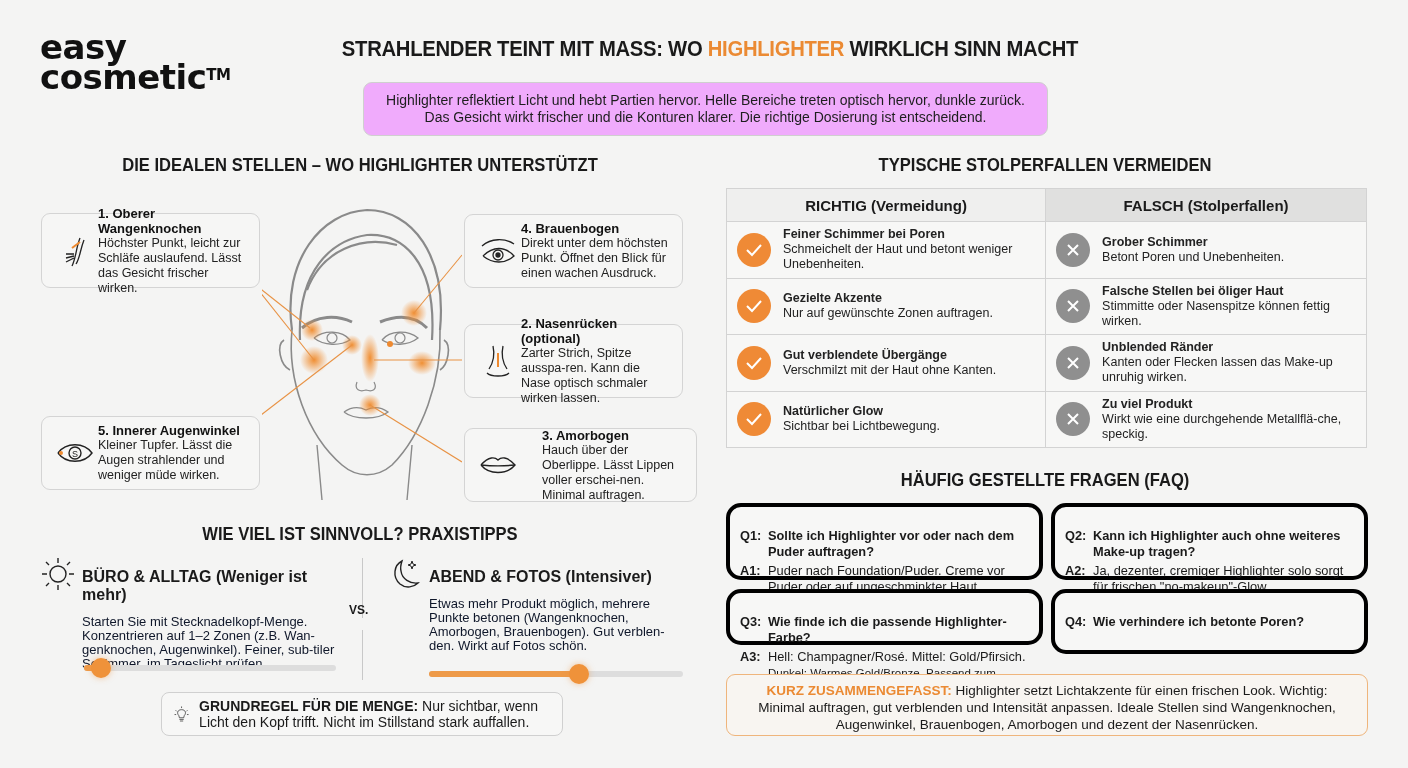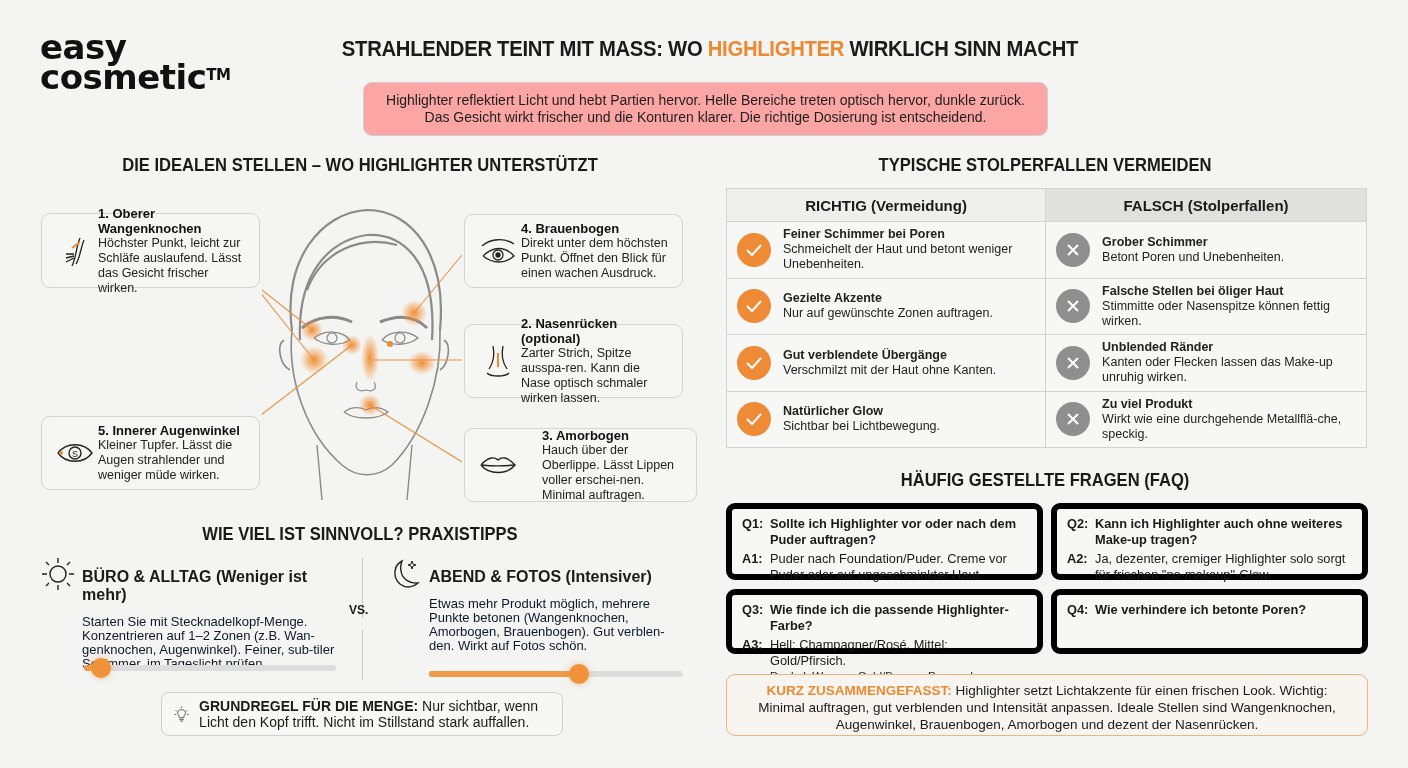--- a/index.html
+++ b/index.html
@@ -3,21 +3,21 @@
 <meta charset="utf-8">
 <style>
   * { box-sizing: border-box; margin: 0; padding: 0; }
   html, body { width: 1408px; height: 768px; overflow: hidden; }
   body { background: #f4f4f3; font-family: "Liberation Sans", sans-serif; color: #1a1a1a; position: relative; }
   .abs { position: absolute; }
   .logo { left: 40px; top: 32px; font-family: "DejaVu Sans", sans-serif; font-weight: bold; font-size: 34px; line-height: 30px; letter-spacing: -0.5px; color: #111; }
   .logo sup { font-size: 15px; vertical-align: top; position: relative; top: -2px; }
   .main-title { left: 300px; top: 36px; width: 820px; text-align: center; font-weight: bold; font-size: 22px; letter-spacing: -0.3px; transform: scaleX(0.92); }
   .main-title .accent { color: #eb8a33; }
-  .intro { left: 363px; top: 82px; width: 685px; height: 54px; border: 1px solid #cfcfcf; border-radius: 9px; background: #fca5a5; text-align: center; font-size: 14px; line-height: 17px; padding-top: 9px; color: #1e1e1e; }
+  .intro { left: 363px; top: 82px; width: 685px; height: 54px; border: 1px solid #cfcfcf; border-radius: 9px; background: #f0abfc; text-align: center; font-size: 14px; line-height: 17px; padding-top: 9px; color: #1e1e1e; }
   .section-title { font-weight: bold; font-size: 18px; text-align: center; transform: scaleX(0.92); }
   .card { border: 1px solid #d4d4d4; border-radius: 9px; background: #f6f6f5; display: flex; align-items: center; padding: 6px 10px; }
   .card .ic { width: 46px; flex: 0 0 46px; display: flex; align-items: center; justify-content: center; }
   .card .txt { font-size: 12.5px; line-height: 15px; color: #222; }
   .card .txt b { display: block; font-size: 13px; color: #111; }
   .face { left: 262px; top: 200px; width: 200px; height: 300px; }
   .tip-head { font-weight: bold; font-size: 16px; margin-top: 8px; }
   .tip-text { font-size: 13px; line-height: 14px; color: #0f172a; margin-top: 11px; }
   .slider { height: 6px; background: #dddddd; border-radius: 3px; position: relative; }
   .slider .fill { position: absolute; left: 0; top: 0; height: 6px; background: #ee9a48; border-radius: 3px; }
@@ -26,21 +26,21 @@
   table.pit { border-collapse: collapse; width: 641px; font-size: 12.5px; }
   table.pit th { height: 33px; font-size: 15px; font-weight: bold; border: 1px solid #d3d3d3; }
   table.pit th.good { background: #efefee; }
   table.pit th.bad { background: #e0e0df; }
   table.pit td { border: 1px solid #d3d3d3; background: #f7f7f6; height: 56.5px; padding: 0 10px; vertical-align: middle; }
   .row-cell { display: flex; align-items: center; gap: 12px; }
   .row-cell b { display: block; font-size: 12.5px; }
   .row-cell .t { line-height: 15px; color: #222; }
   .chk { width: 34px; height: 34px; border-radius: 50%; background: #ef8a36; flex: 0 0 34px; display: flex; align-items: center; justify-content: center; }
   .xx { width: 34px; height: 34px; border-radius: 50%; background: #8f8f8f; flex: 0 0 34px; display: flex; align-items: center; justify-content: center; }
-  .faq { border: 6px solid #000000; border-radius: 9px; background: #f7f7f6; padding: 7px 10px; font-size: 12.8px; line-height: 15.5px; }
+  .faq { border: 4px solid #000000; border-radius: 15px; background: #f7f7f6; padding: 21px 10px; font-size: 12.8px; line-height: 15.5px; }
   .faq .q, .faq .a { display: flex; gap: 6px; }
   .faq .q { font-weight: bold; margin-bottom: 4px; }
   .faq .lbl { font-weight: bold; flex: 0 0 22px; }
   .summary { left: 726px; top: 674px; width: 642px; height: 62px; border: 1px solid #efb57c; border-radius: 9px; background: #f8f5f1; text-align: center; font-size: 13.5px; line-height: 17px; padding-top: 7px; }
   .summary .accent { color: #eb8a33; font-weight: bold; }
   .rule { left: 161px; top: 692px; width: 402px; height: 44px; border: 1px solid #d0d0d0; border-radius: 8px; background: #f7f7f6; display: flex; align-items: center; padding-left: 12px; gap: 10px; font-size: 14px; line-height: 16px; }
 </style>
 </head>
 <body>
 
@@ -317,21 +317,21 @@
 <div class="abs faq" style="left:1051px; top:503px; width:317px; height:77px;">
   <div class="q">
       <span class="lbl">Q2:</span>
       <span>Kann ich Highlighter auch ohne weiteres Make-up tragen?</span>
     </div>
   <div class="a">
       <span class="lbl">A2:</span>
       <span>Ja, dezenter, cremiger Highlighter solo sorgt für frischen "no-makeup"-Glow.</span>
     </div>
 </div>
-<div class="abs faq" style="left:726px; top:589px; width:317px; height:65px;">
+<div class="abs faq" style="left:726px; top:589px; width:317px; height:56px;">
   <div class="q">
       <span class="lbl">Q3:</span>
       <span>Wie finde ich die passende Highlighter-Farbe?</span>
     </div>
   <div class="a">
       <span class="lbl">A3:</span>
       <span><span>Hell: Champagner/Rosé. Mittel: Gold/Pfirsich.</span><br><span style="font-size:11.5px">Dunkel: Warmes Gold/Bronze. Passend zum Unterton.</span></span>
     </div>
 </div>
 <div class="abs faq" style="left:1051px; top:589px; width:317px; height:65px;">

